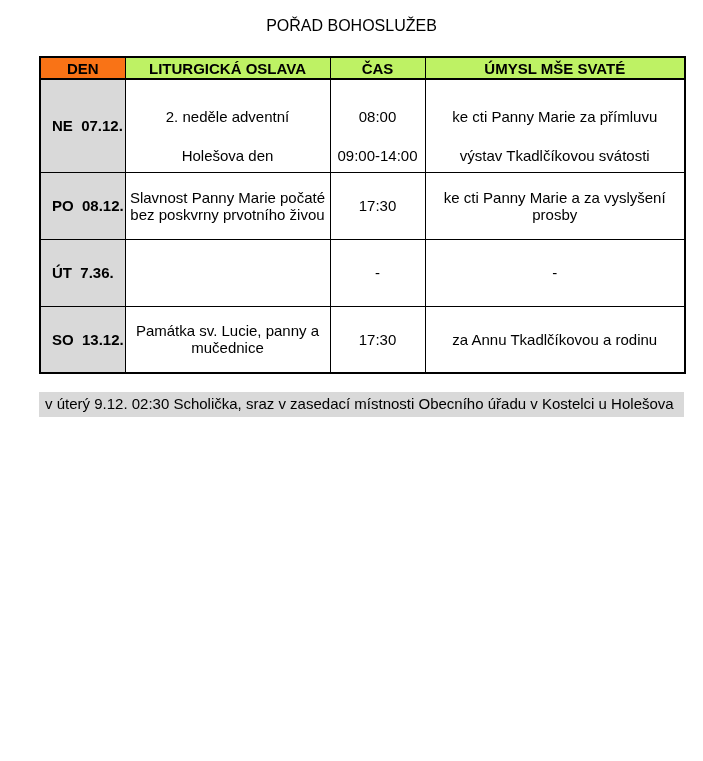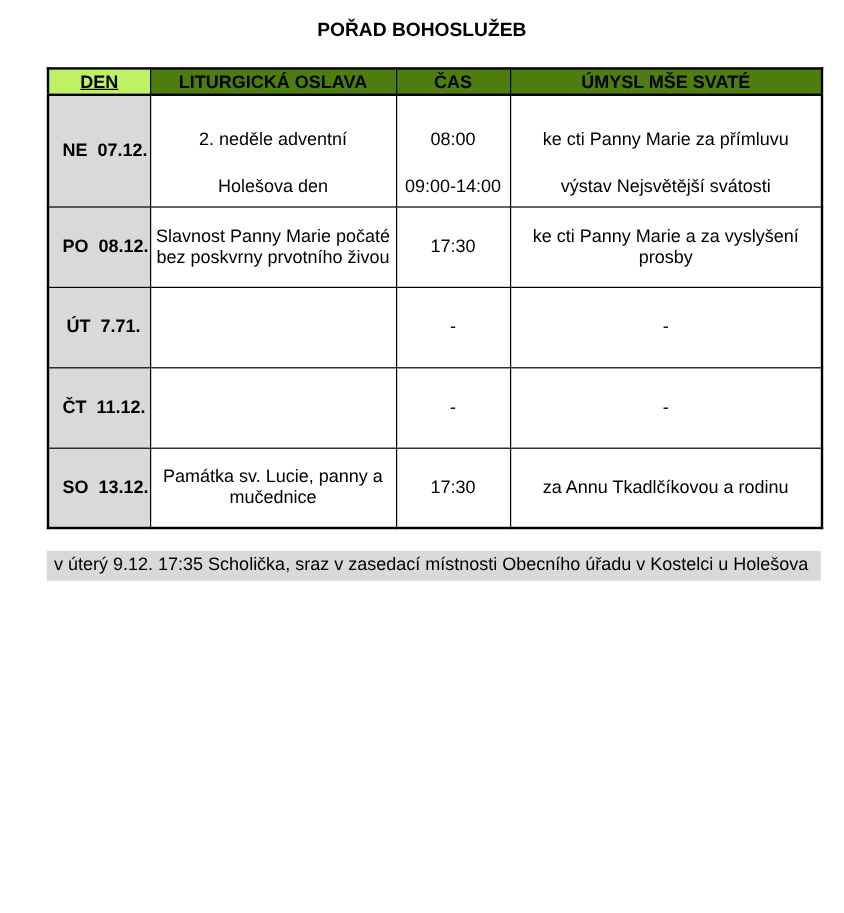--- a/index.html
+++ b/index.html
@@ -6,58 +6,58 @@
   body {
     width: 703px;
     height: 761px;
     background: #ffffff;
     color: #000000;
     font-family: "Liberation Sans", sans-serif;
   }
   .page { width: 703px; height: 761px; overflow: hidden; }
 
   .titles { text-align: center; padding-top: 16px; }
-  .title-line { font-weight: bold; font-size: 16px; line-height: 20px; }
+  .title-line { font-weight: normal; font-size: 16px; line-height: 20px; }
   .date-line  { font-size: 15px; line-height: 20px; }
 
   table.schedule {
     border-collapse: collapse;
     table-layout: fixed;
     width: 645px;
     margin: 20px 0 0 39px;
     border: 2px solid #000;
   }
   col.c-den { width: 85px; }
   col.c-oslava { width: 205px; }
   col.c-cas { width: 95px; }
   col.c-umysl { width: 260px; }
 
   th {
     border: 1px solid #000;
     border-bottom: 2px solid #000;
-    background: #4d7c0f;
+    background: #bef264;
     font-size: 15px;
     font-weight: bold;
     height: 20px;
     padding: 0 2px;
     text-align: center;
   }
-  th.day-col { background: #bef264; text-decoration: underline; }
+  th.day-col { background: #f97316; }
 
   td {
     border: 1px solid #000;
     font-size: 15px;
     text-align: center;
     vertical-align: middle;
     padding: 2px 4px;
   }
   td.day {
     background: #d9d9d9;
     font-weight: bold;
-    text-align: center;
+    text-align: left;
     white-space: pre;
     padding-left: 11px;
   }
   tbody tr { height: 67px; }
   tr.row-tall { height: 93px; }
   tr.row-tall td.multi { padding: 0; }
   .stack {
     box-sizing: border-box;
     height: 91px;
     display: flex;
@@ -114,54 +114,48 @@
         </td>
         <td class="multi">
           <div class="stack">
             <div>08:00</div>
             <div>09:00-14:00</div>
           </div>
         </td>
         <td class="multi">
           <div class="stack">
             <div>ke cti Panny Marie za přímluvu</div>
-            <div>výstav Nejsvětější svátosti</div>
+            <div>výstav Tkadlčíkovou svátosti</div>
           </div>
         </td>
       </tr>
 
       <tr>
         <td class="day">PO  08.12.</td>
         <td>Slavnost Panny Marie počaté bez poskvrny prvotního živou</td>
         <td>17:30</td>
         <td>ke cti Panny Marie a za vyslyšení prosby</td>
       </tr>
 
       <tr>
-        <td class="day">ÚT  7.71.</td>
+        <td class="day">ÚT  7.36.</td>
         <td></td>
         <td>-</td>
         <td>-</td>
       </tr>
 
 
-      <tr>
-        <td class="day">ČT  11.12.</td>
-        <td></td>
-        <td>-</td>
-        <td>-</td>
-      </tr>
 
 
       <tr>
         <td class="day">SO  13.12.</td>
         <td>Památka sv. Lucie, panny a mučednice</td>
         <td>17:30</td>
         <td>za Annu Tkadlčíkovou a rodinu</td>
       </tr>
 
 
     </tbody>
   </table>
 
-  <div class="footer-note">v úterý 9.12. 17:35 Scholička, sraz v zasedací místnosti Obecního úřadu v Kostelci u Holešova</div>
+  <div class="footer-note">v úterý 9.12. 02:30 Scholička, sraz v zasedací místnosti Obecního úřadu v Kostelci u Holešova</div>
 
 </div>
 
 </body></html>

